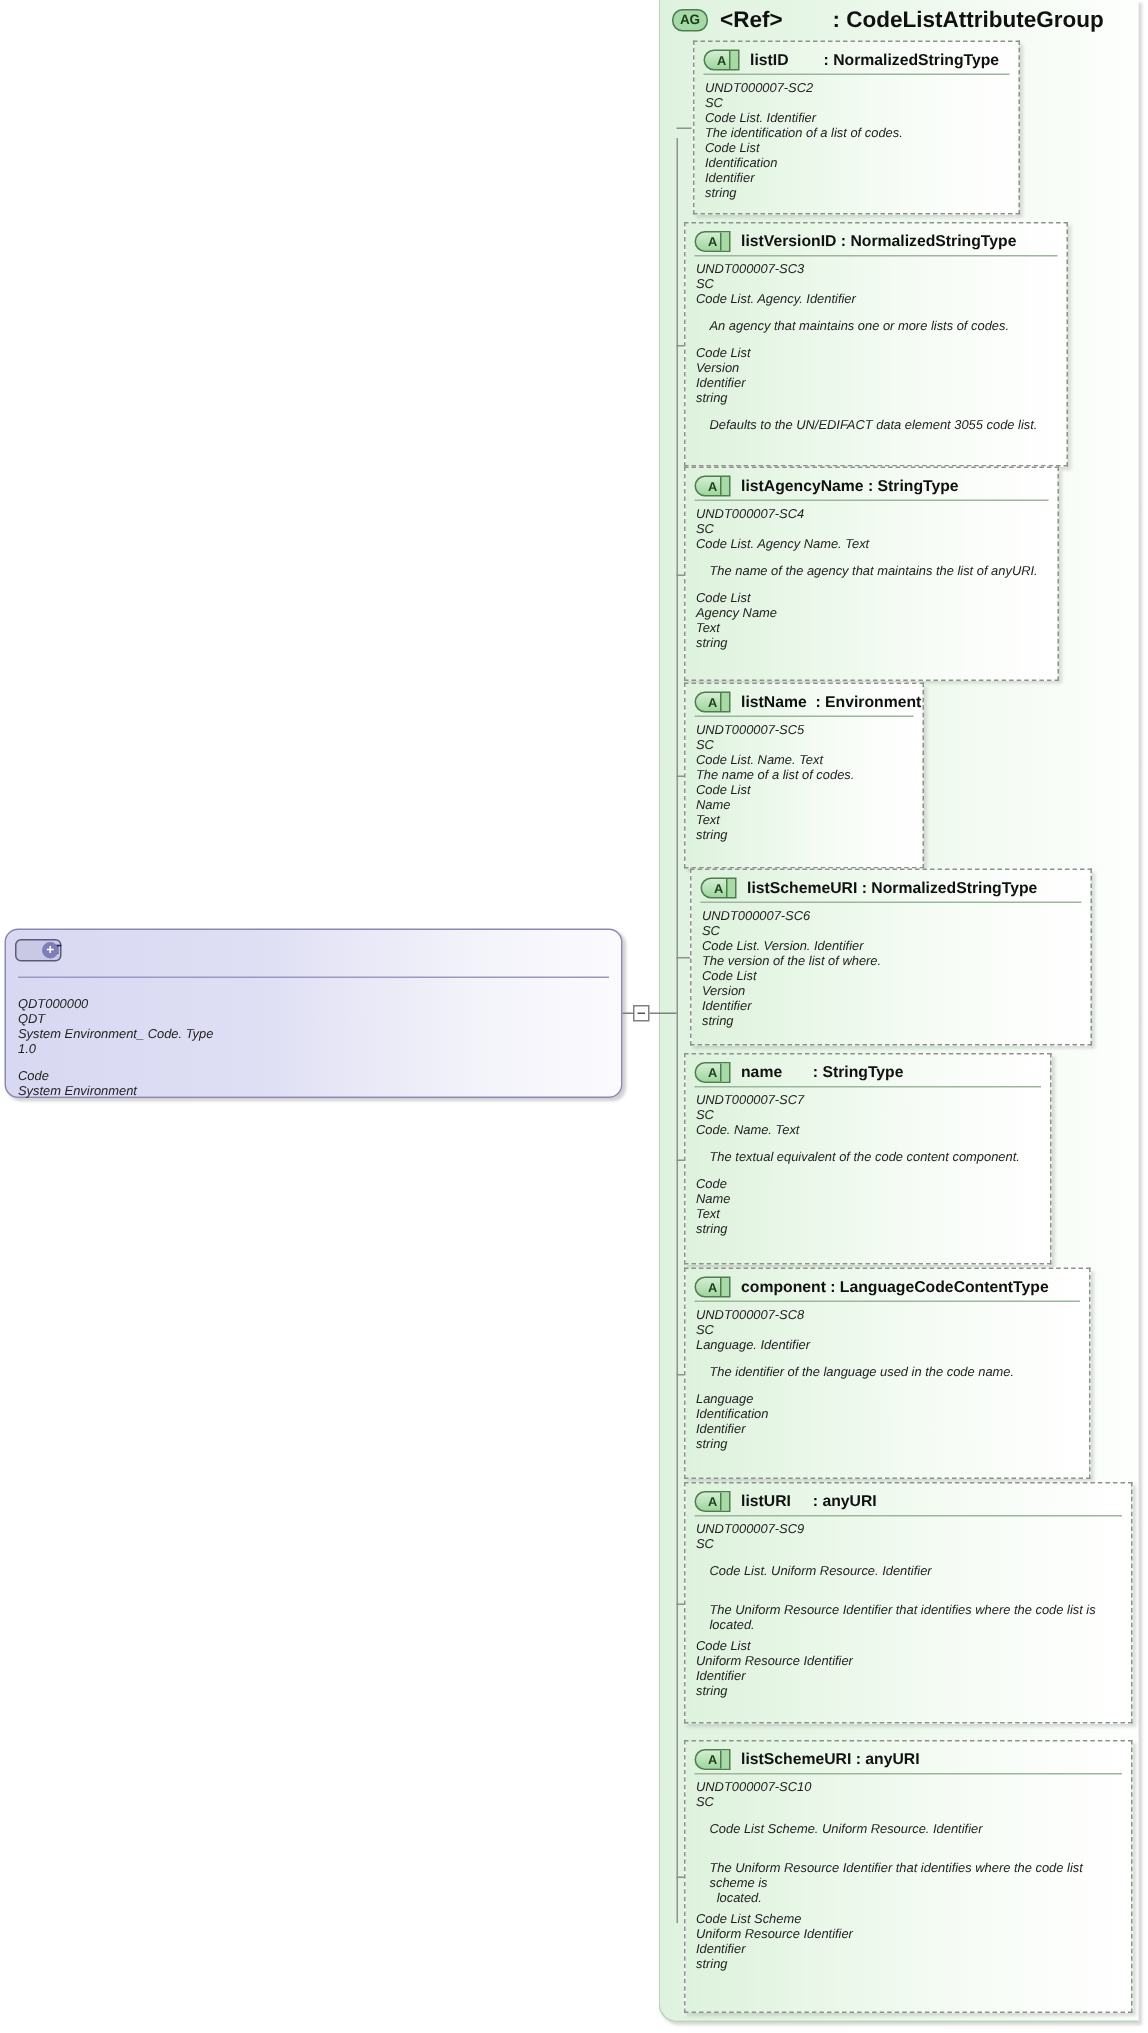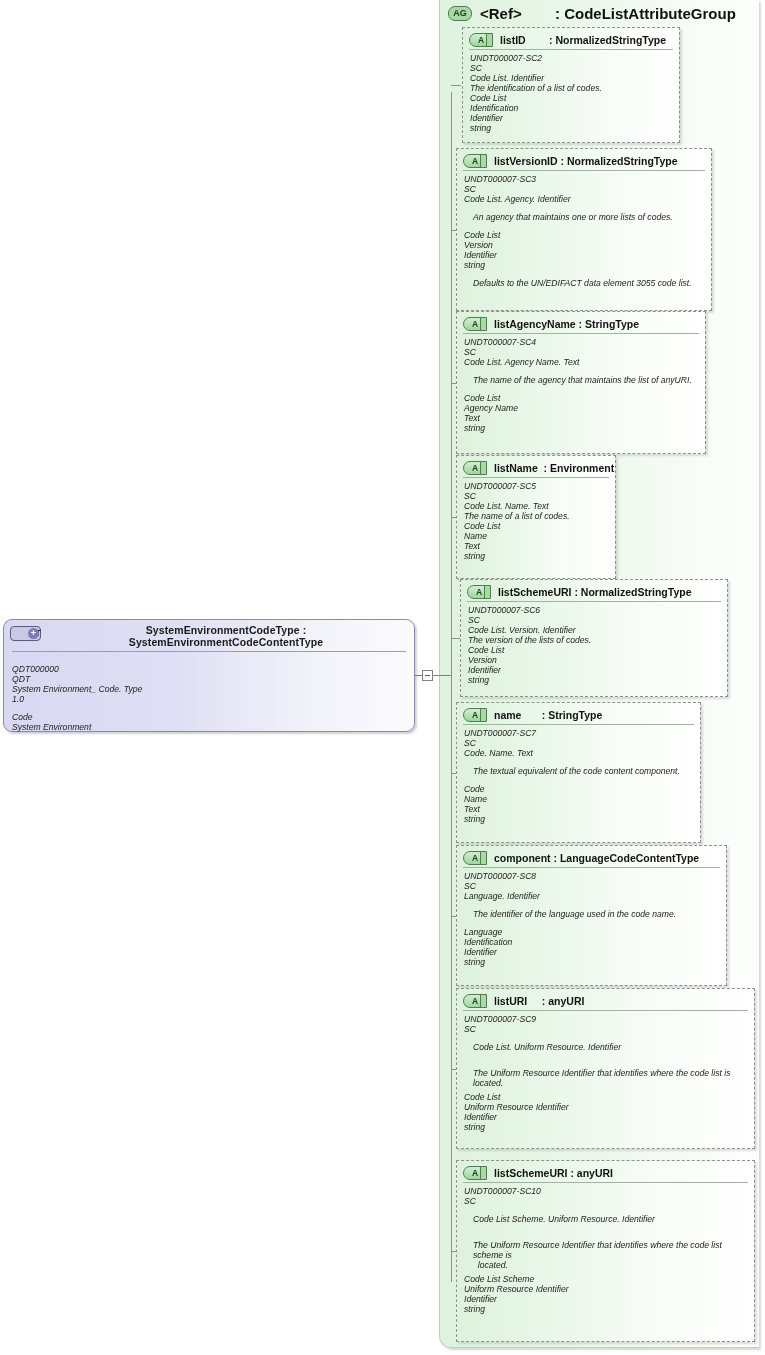--- a/index.html
+++ b/index.html
@@ -379,21 +379,21 @@
       <div class="attr" style="left: 460px; top: 579px; width: 268px; height: 118px;">
         <div class="attr-header">
           <span class="a-icon">A</span>
           <span class="attr-title">listSchemeURI : NormalizedStringType</span>
         </div>
         <div class="attr-rule"></div>
         <div class="attr-body">
           <div>UNDT000007-SC6</div>
           <div>SC</div>
           <div>Code List. Version. Identifier</div>
-          <div>The version of the lists of codes.</div>
+          <div>The version of the list of where.</div>
           <div>Code List</div>
           <div>Version</div>
           <div>Identifier</div>
           <div>string</div>
         </div>
       </div>
       <div class="attr" style="left: 456px; top: 702px; width: 245px; height: 141px;">
         <div class="attr-header">
           <span class="a-icon">A</span>
           <span class="attr-title">name       : StringType</span>
@@ -479,21 +479,20 @@
   <div class="conn-line-h1"></div>
   <div class="conn-box"></div>
   <div class="conn-line-h2"></div>
 
   <div class="ct-box">
     <div class="ct-header">
       <span class="ct-icon">
         <span>CT</span>
         <span class="plus">+</span>
       </span>
-      <span class="ct-title">SystemEnvironmentCodeType : SystemEnvironmentCodeContentType</span>
     </div>
     <div class="ct-rule"></div>
     <div class="ct-body" id="ct-body">
         <div>QDT000000</div>
         <div>QDT</div>
         <div>System Environment_ Code. Type</div>
         <div>1.0</div>
         <div class="spacer"></div>
         <div>Code</div>
         <div>System Environment</div>

